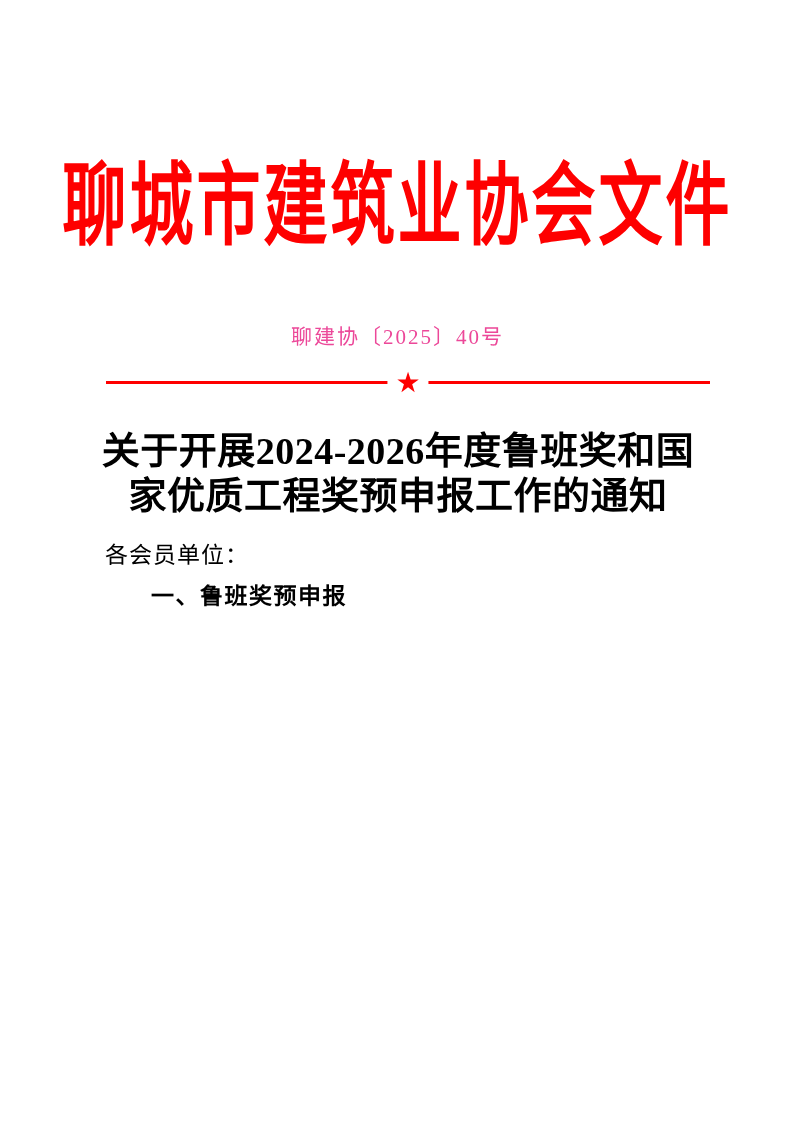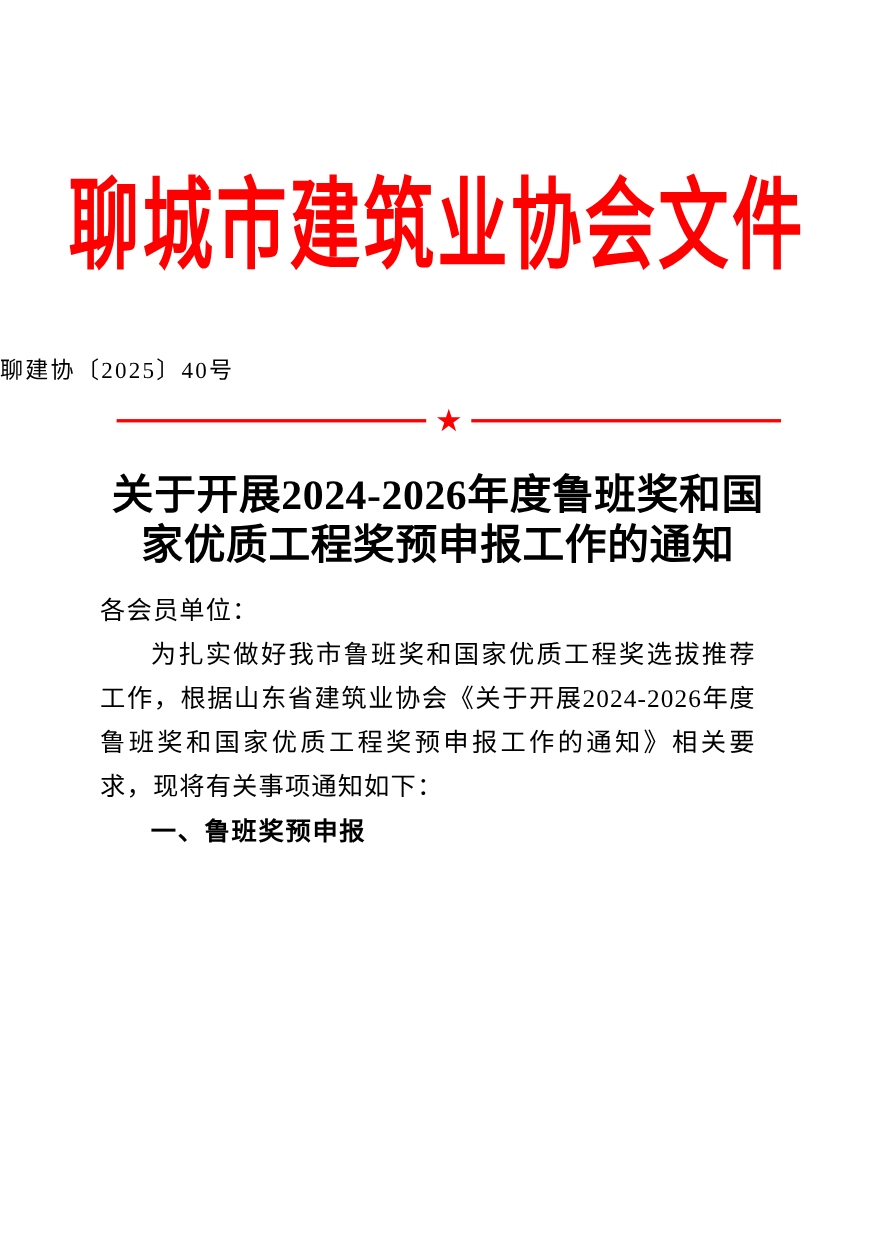--- a/index.html
+++ b/index.html
@@ -40,23 +40,24 @@
     transform: scaleY(1.42);
     transform-origin: center top;
   }
 
   
   .doc-number {
     position: absolute;
     top: 320px;
     left: 0;
     width: 100%;
+    text-align: center;
     font-size: 21px;
     letter-spacing: 2px;
-    color: #000000;
+    color: #ec4899;
   }
 
   
   .divider {
     position: absolute;
     top: 368px;
     left: 106px;
     width: 604px;
     height: 30px;
   }
@@ -92,21 +93,21 @@
     font-weight: bold;
     line-height: 45px;
     letter-spacing: 0.5px;
     color: #000000;
   }
 
   
   .doc-body {
     position: absolute;
     top: 536px;
-    left: 91px;
+    left: 105px;
     width: 596px;
     font-size: 23px;
     line-height: 40px;
     letter-spacing: 1px;
     text-align: justify;
     color: #000000;
   }
   .doc-body p { margin: 0; }
   .indent { text-indent: 2em; }
   .section-heading {
@@ -143,19 +144,18 @@
 
   <div class="divider">
     <div class="divider-line"></div>
     <span class="divider-star">★</span>
   </div>
 
   <h1 class="doc-title">关于开展2024-2026年度鲁班奖和国家优质工程奖预申报工作的通知</h1>
 
   <div class="doc-body">
     <p class="salutation">各会员单位：</p>
-    <p class="para indent">为扎实做好我市鲁班奖和国家优质工程奖选拔推荐工作，根据山东省建筑业协会《关于开展2024-2026年度鲁班奖和国家优质工程奖预申报工作的通知》相关要求，现将有关事项通知如下：</p>
     <p class="para indent section-heading">一、鲁班奖预申报</p>
   </div>
 
   <div class="page-number">1</div>
 
 </div>
 
 </body></html>

